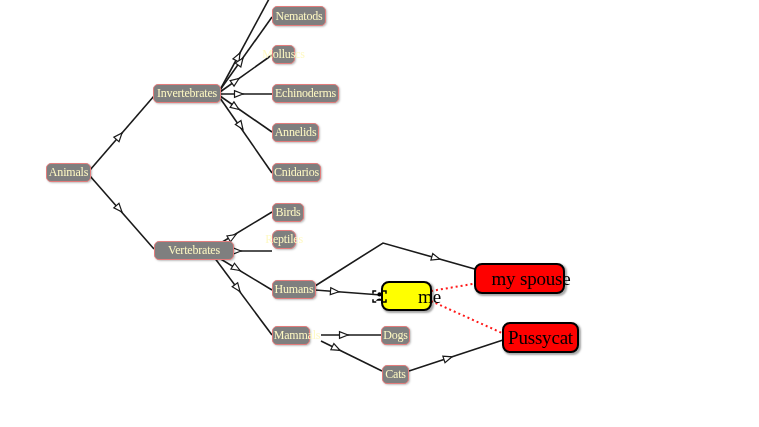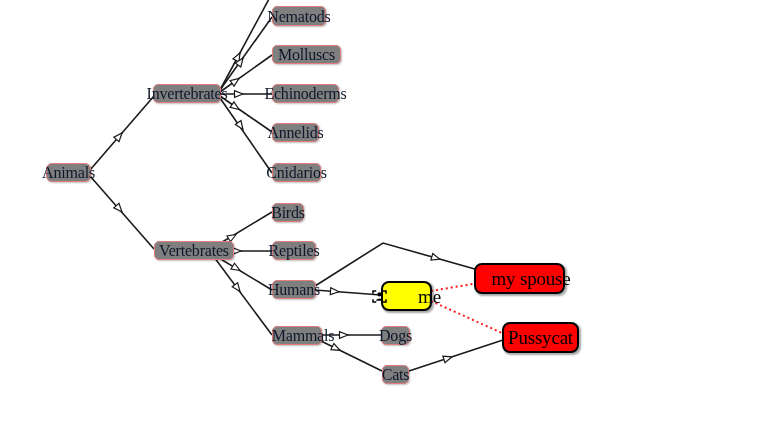--- a/index.html
+++ b/index.html
@@ -4,45 +4,45 @@
 <style>
   html,body{margin:0;padding:0;background:#fff;}
   #canvas{
     position:relative;width:759px;height:427px;background:#ffffff;
     overflow:hidden;font-family:"Liberation Serif","DejaVu Serif",serif;
   }
   #edges{position:absolute;left:0;top:0;}
   .node{
     position:absolute;box-sizing:border-box;height:19px;
     background:#7f7f7f;border:1.6px solid #e37c7c;border-radius:5px;
-    color:#0f172a;font-size:16px;line-height:15px;letter-spacing:-0.2px;
+    color:#fef9c3;font-size:12px;line-height:15px;letter-spacing:-0.2px;
     display:flex;align-items:center;justify-content:center;
     white-space:nowrap;box-shadow:1px 1px 2px rgba(0,0,0,0.25);
     cursor:default;
   }
   .node.big{
     height:31px;border:2.4px solid #000000;border-radius:8px;
     color:#000000;font-size:19px;box-shadow:1.5px 1.5px 2px rgba(0,0,0,0.35);
   }
   .node.yellow{background:#ffff00;}
   .node.red{background:#fe0100;}
   .node .nicon{display:inline-flex;margin-right:2px;align-items:center;}
   
-  #n-animals{left:46px;top:163px;width:45px;border-radius:6px;}
+  #n-animals{left:46px;top:163px;width:45px;}
   #n-invertebrates{left:153px;top:84px;width:68px;}
   #n-nematods{left:272px;top:6px;width:54px;height:20px;}
-  #n-molluscs{left:272px;top:45px;width:69px;}
+  #n-molluscs{left:272px;top:45px;width:23px;}
   #n-echinoderms{left:272px;top:84px;width:67px;}
   #n-annelids{left:272px;top:123px;width:47px;}
   #n-cnidarios{left:272px;top:163px;width:49px;}
   #n-vertebrates{left:154px;top:241px;width:80px;}
   #n-birds{left:272px;top:203px;width:32px;}
-  #n-reptiles{left:272px;top:241px;width:44px;}
+  #n-reptiles{left:272px;top:230px;width:24px;border-radius:6px;}
   #n-humans{left:272px;top:280px;width:44px;}
-  #n-mammals{left:272px;top:326px;width:50px;padding-left:12px;}
+  #n-mammals{left:272px;top:326px;width:38px;padding-left:12px;}
   #n-dogs{left:381px;top:326px;width:29px;justify-content:center;}
   #n-cats{left:382px;top:365px;width:27px;}
   #n-me{left:381px;top:281px;width:51px;height:30px;gap:29px;}
   #n-my-spouse{left:474px;top:263px;width:91px;padding-left:23px;}
   #n-pussycat{left:502px;top:322px;width:77px;}
   .edge{stroke:#1a1a1a;stroke-width:1.6;fill:none;}
   .connector{stroke:#ff1a1a;stroke-width:2;fill:none;stroke-dasharray:2 3;}
   .arrow{fill:#ffffff;stroke:#1a1a1a;stroke-width:1.2;}
 </style>
 </head>

